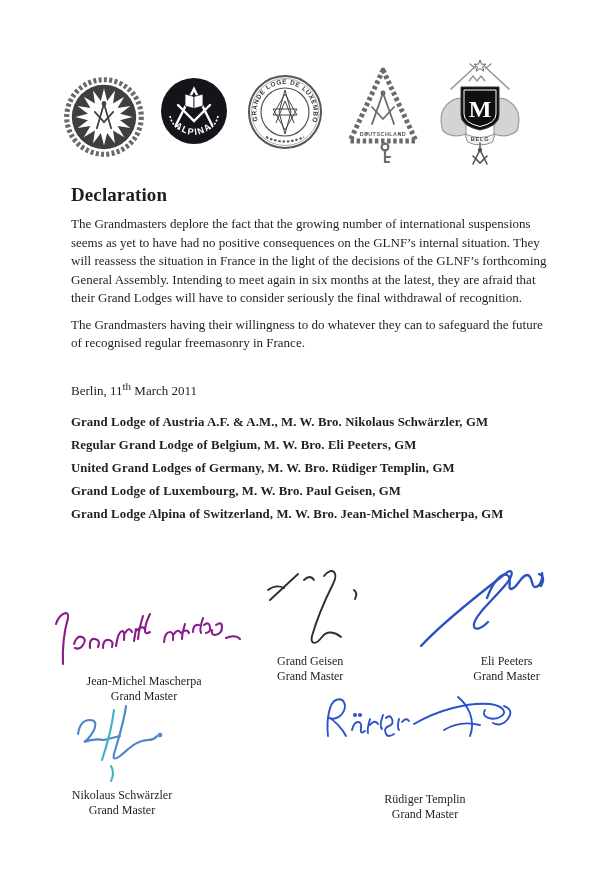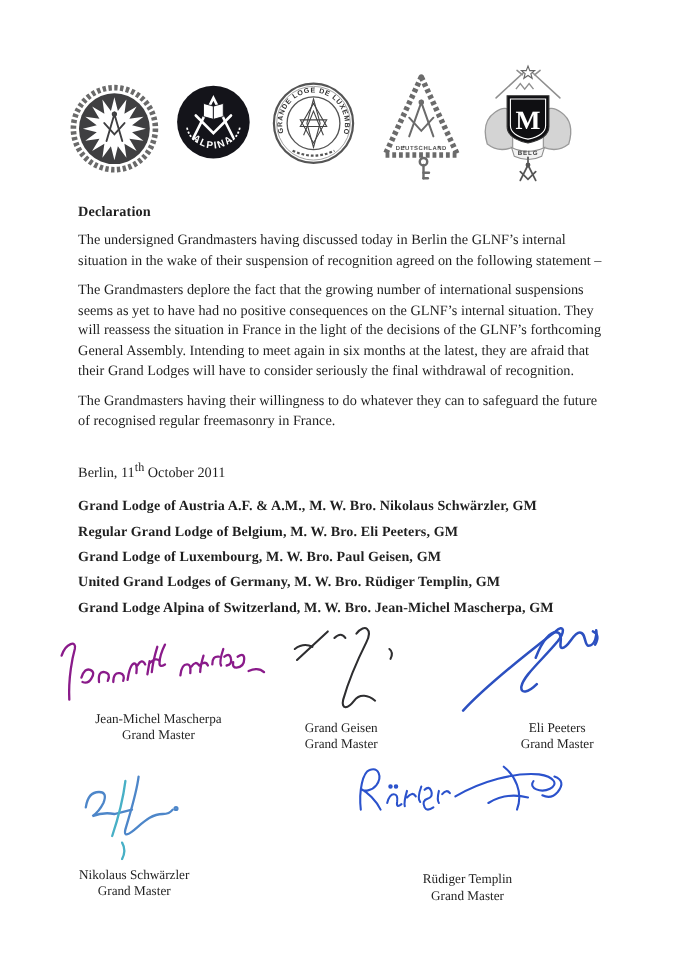--- a/index.html
+++ b/index.html
@@ -7,21 +7,21 @@
   .page {
     position:relative; width:616px; height:872px; background:#fff;
     font-family:"Liberation Serif","DejaVu Serif",serif;
     color:#1f1f1f; overflow:hidden;
   }
   
   .seal { position:absolute; }
   .seal svg { display:block; }
   
   .text-col { position:absolute; left:71px; top:184px; width:478px; }
-  .heading { font-size:13px; font-weight:bold; margin-bottom:9px; letter-spacing:.1px; }
+  .heading { font-size:19px; font-weight:bold; margin-bottom:9px; letter-spacing:.1px; }
   .para { font-size:13px; line-height:18.5px; margin-bottom:8px; text-align:left; }
   .dateline { font-size:13px; margin-top:27px; }
   .dateline sup { font-size:11px; }
   .lodge-list { margin-top:17px; }
   .lodge { font-size:12.8px; font-weight:bold; line-height:13px; margin-bottom:10px; letter-spacing:.1px; }
   
   .sig-block { position:absolute; text-align:center; }
   .sig-block svg { display:block; margin:0 auto; }
   .sig-name { font-size:12px; line-height:15px; margin-top:6px; }
   .sig-title { font-size:12px; line-height:15px; }
@@ -135,34 +135,33 @@
         <path d="M49,86 L49,93" stroke-dasharray="1.6 1.4"></path>
         <path d="M42,107 L49,93 L56,107"></path>
         <path d="M42,99 L49,106 L56,99"></path>
         <circle cx="49" cy="93" r="1.4"></circle>
       </g>
     </svg>
   </div>
 
   <div class="text-col">
     <div class="heading">Declaration</div>
-    <p class="para">The undersigned Grandmasters having discussed today in Berlin the GLNF’s internal situation in the wake of their suspension of recognition agreed on the following statement –</p>
     <p class="para">The Grandmasters deplore the fact that the growing number of international suspensions seems as yet  to have had no positive consequences on the GLNF’s internal situation. They will reassess the situation in France in the light of the decisions of the GLNF’s forthcoming General Assembly. Intending to meet again in six months at the latest, they are afraid that their Grand Lodges  will have to consider seriously the final withdrawal of  recognition.</p>
     <p class="para">The Grandmasters having their willingness to do whatever they can to safeguard the future of recognised regular freemasonry in France.</p>
-    <p class="dateline"><span>Berlin,  11</span><sup>th</sup><span> October 2011</span></p>
+    <p class="dateline"><span>Berlin,  11</span><sup>th</sup><span> March 2011</span></p>
     <div class="lodge-list">
       <p class="lodge">Grand Lodge of Austria A.F. &amp; A.M., M. W. Bro. Nikolaus Schwärzler, GM</p>
       <p class="lodge">Regular Grand Lodge of Belgium, M. W. Bro. Eli Peeters, GM</p>
+      <p class="lodge">United Grand Lodges of Germany, M. W. Bro. Rüdiger Templin, GM</p>
       <p class="lodge">Grand Lodge of Luxembourg, M. W. Bro. Paul Geisen, GM</p>
-      <p class="lodge">United Grand Lodges of Germany, M. W. Bro. Rüdiger Templin, GM</p>
       <p class="lodge">Grand Lodge Alpina of Switzerland, M. W. Bro. Jean-Michel Mascherpa, GM</p>
     </div>
   </div>
 
-  <div class="sig-block" style="left:38px; top:580px; width:212px;">
+  <div class="sig-block" style="left:38px; top:608px; width:212px;">
     <svg width="204" height="60" viewBox="0 0 204 60">
       <g fill="none" stroke-width="2.1" stroke-linecap="round" stroke="#8a1b8a">
         <path d="M14,16 C18,4 28,2 26,10 C24,17 20,36 21,56"></path>
         <path d="M32,36 q3,-9 8,-7 q5,2 1,8 q-3,5 -8,3 m15,0 q-1,-10 5,-9 q6,1 3,8 m5,1 q0,-9 6,-8 q5,1 3,7"></path>
         <path d="M74,38 q2,-14 6,-15 q3,0 2,9 m1,-7 q4,-7 7,-1 m4,-3 l-2,12 m9,-25 q-4,13 -5,23 m-2,-8 q6,-6 9,-2 m5,-15 q-5,10 -5,17 q0,4 5,1"></path>
         <path d="M122,34 q1,-10 6,-10 q4,0 3,8 m1,-6 q4,-6 7,-1 m4,-9 q-3,10 -3,15 m-1,-6 q6,-5 8,0 m4,-1 q0,-8 6,-7 m4,-7 q-4,12 -2,15 m3,-8 q5,-4 6,2 q1,5 -4,6 m10,-8 q6,-4 6,2 q0,7 -7,8 q-4,0 -3,-5"></path>
         <path d="M184,30 q9,-4 14,1"></path>
       </g>
     </svg>
     <div class="sig-name">Jean-Michel Mascherpa</div>

